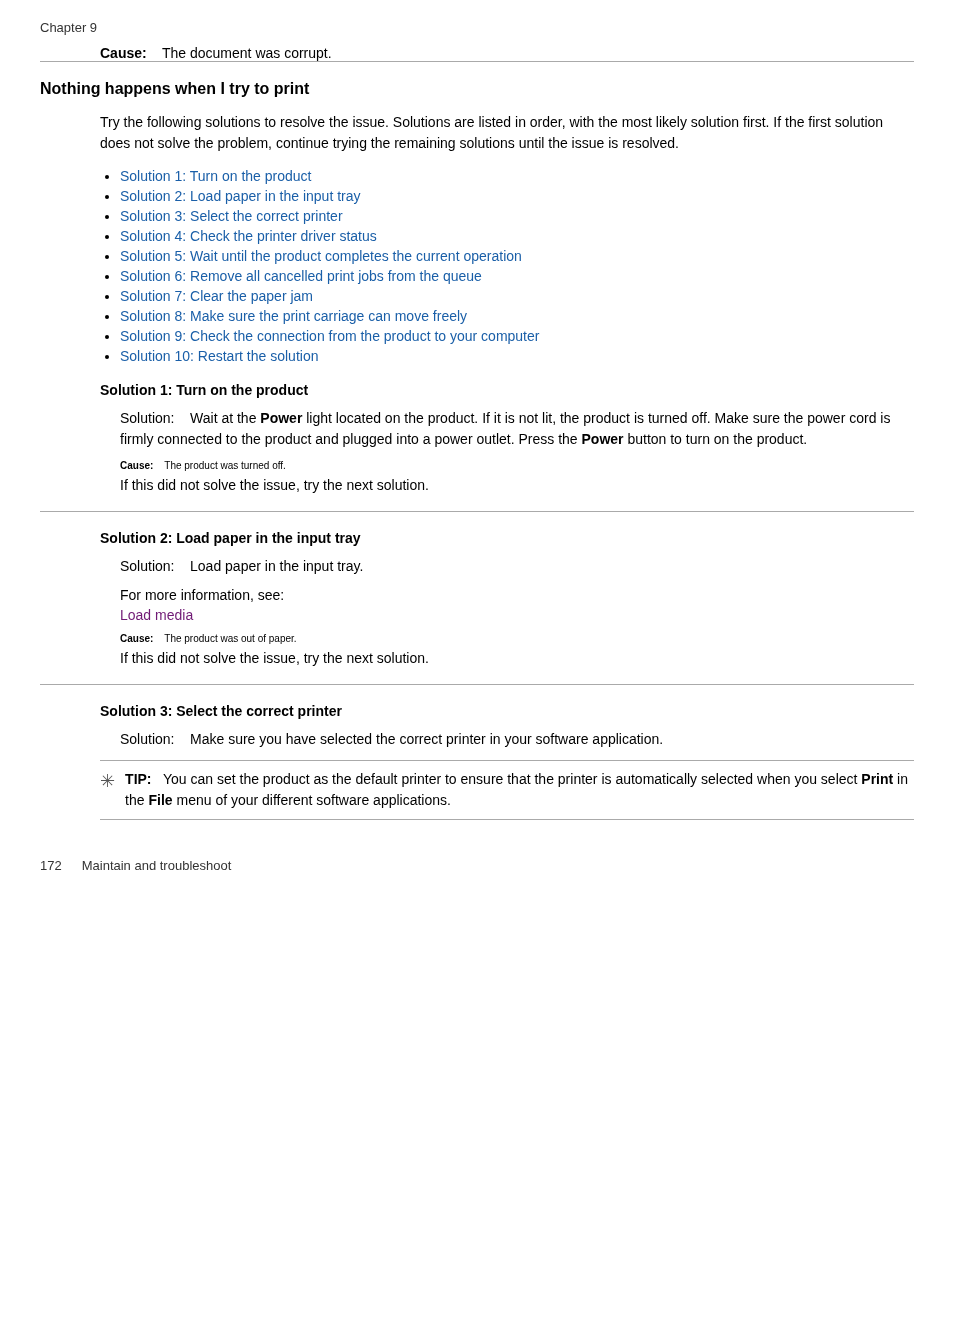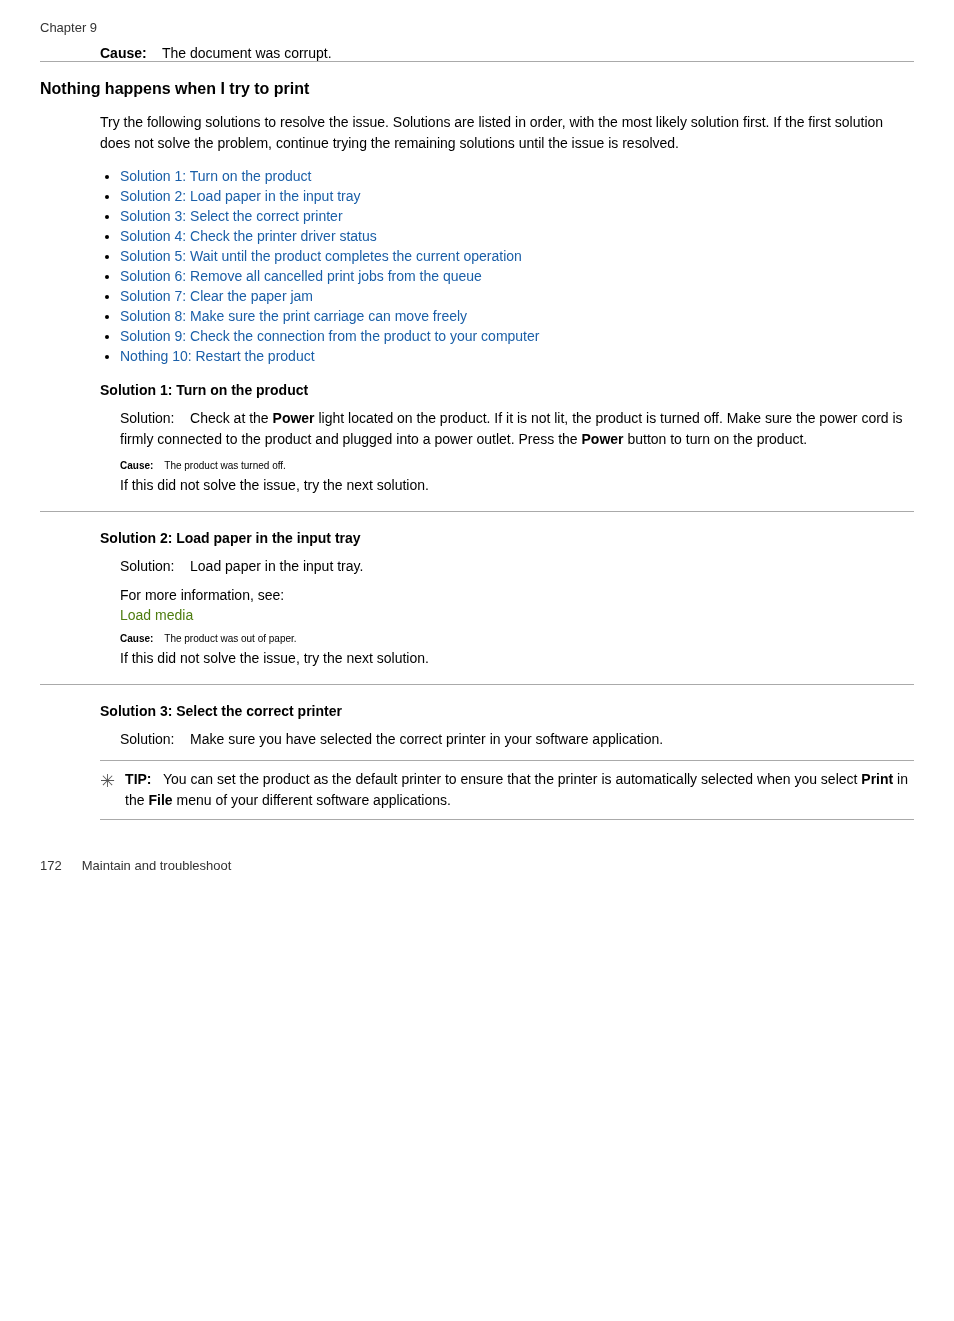--- a/index.html
+++ b/index.html
@@ -123,21 +123,21 @@
       margin-left: 80px;
       font-size: 14px;
       margin-bottom: 4px;
     }
     .link-line {
       margin-left: 80px;
       font-size: 14px;
       margin-bottom: 10px;
     }
     .link-line a {
-      color: #4d7c0f;
+      color: #701a75;
       text-decoration: none;
     }
     .footer-bar {
       display: flex;
       align-items: center;
       margin-top: 30px;
       padding-top: 8px;
     }
     .page-number {
       font-size: 13px;
@@ -169,29 +169,29 @@
 <ul class="bullet-list">
   <li><a href="#sol1">Solution 1: Turn on the product</a></li>
   <li><a href="#sol2">Solution 2: Load paper in the input tray</a></li>
   <li><a href="#sol3">Solution 3: Select the correct printer</a></li>
   <li><a href="#sol4">Solution 4: Check the printer driver status</a></li>
   <li><a href="#sol5">Solution 5: Wait until the product completes the current operation</a></li>
   <li><a href="#sol6">Solution 6: Remove all cancelled print jobs from the queue</a></li>
   <li><a href="#sol7">Solution 7: Clear the paper jam</a></li>
   <li><a href="#sol8">Solution 8: Make sure the print carriage can move freely</a></li>
   <li><a href="#sol9">Solution 9: Check the connection from the product to your computer</a></li>
-  <li><a href="#sol10">Nothing 10: Restart the product</a></li>
+  <li><a href="#sol10">Solution 10: Restart the solution</a></li>
 </ul>
 
 <div id="sol1" class="solution-section">
   <div class="solution-section-heading">Solution 1: Turn on the product</div>
   <div class="solution-body">
     <span class="label">Solution:</span>
     &nbsp;&nbsp;
-    <span>Check at the </span><b>Power</b><span> light located on the product. If it is not lit, the product is turned off. Make sure the power cord is firmly connected to the product and plugged into a power outlet. Press the </span><b>Power</b><span> button to turn on the product.</span>
+    <span>Wait at the </span><b>Power</b><span> light located on the product. If it is not lit, the product is turned off. Make sure the power cord is firmly connected to the product and plugged into a power outlet. Press the </span><b>Power</b><span> button to turn on the product.</span>
   </div>
   <div class="cause-text">
     <span class="label">Cause:</span>
     &nbsp;&nbsp;
     <span>The product was turned off.</span>
   </div>
   <div class="if-not-solve">If this did not solve the issue, try the next solution.</div>
 </div>
 
 <hr class="section-divider">

